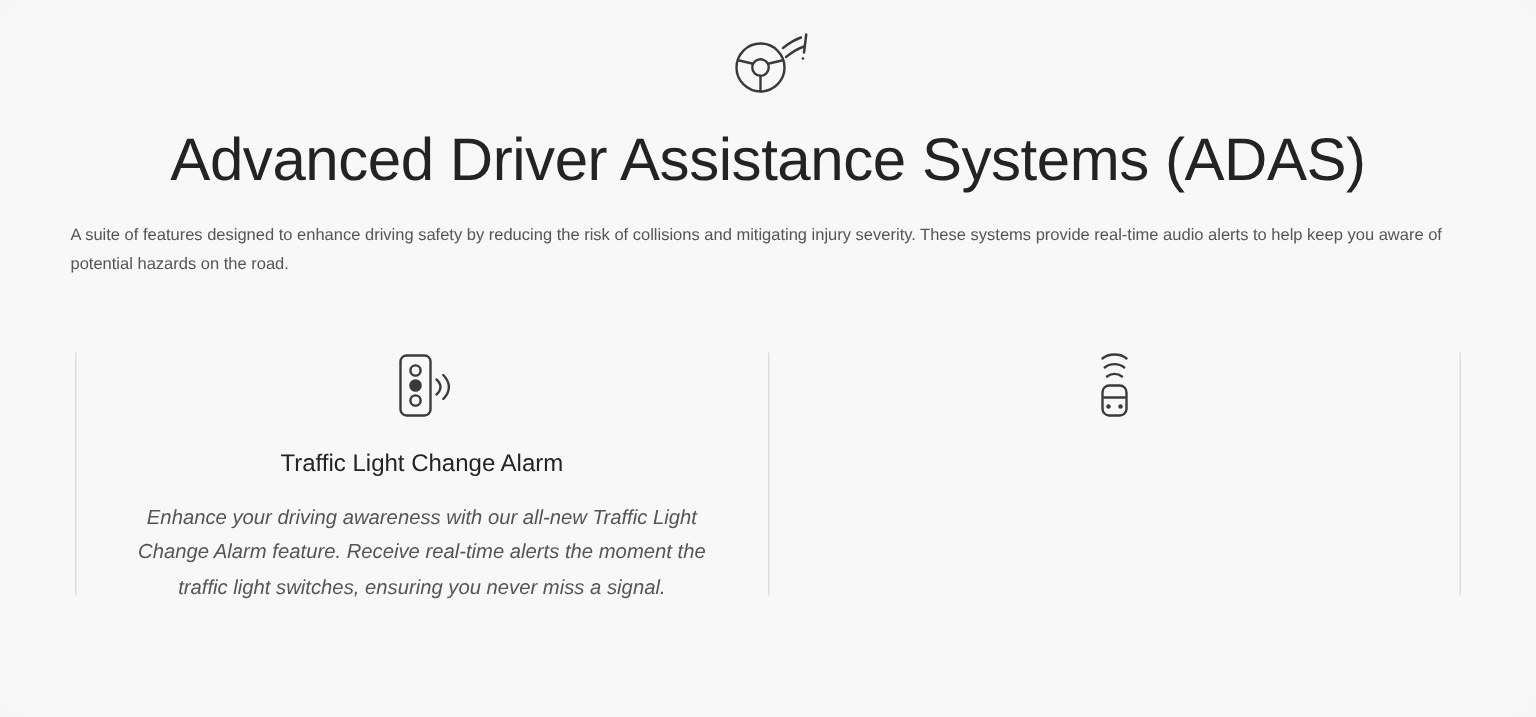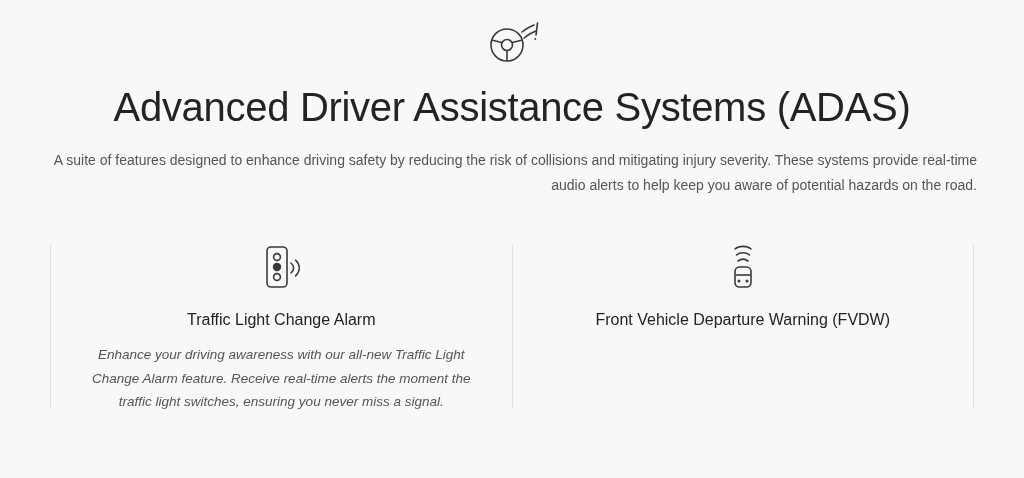--- a/index.html
+++ b/index.html
@@ -34,22 +34,22 @@
     font-weight: 400;
     letter-spacing: -0.3px;
     color: #232323;
     text-align: center;
     line-height: 1.15;
     margin-top: 8px;
   }
   .hero-sub {
     margin-top: 18px;
     width: 930px;
-    text-align: right;
-    font-size: 14px;
+    text-align: left;
+    font-size: 11px;
     line-height: 1.75;
     color: #555;
   }
   .cards {
     margin-top: 42px;
     width: 924px;
     display: flex;
     align-items: stretch;
     justify-content: center;
   }
@@ -140,19 +140,18 @@
         <svg width="56" height="52" viewBox="0 0 56 52" fill="none" stroke="#3a3a3a" stroke-width="1.6">
           <path d="M20 8 C24 4.5 32 4.5 36 8" stroke-linecap="round"></path>
           <path d="M21.5 14 C25 11 31 11 34.5 14" stroke-linecap="round"></path>
           <path d="M23 20 C26 17.8 30 17.8 33 20" stroke-linecap="round"></path>
           <rect x="20" y="26" width="16" height="20" rx="4.5"></rect>
           <line x1="20.5" y1="34" x2="35.5" y2="34"></line>
           <circle cx="24" cy="40" r="1.5" fill="#3a3a3a" stroke="none"></circle>
           <circle cx="32" cy="40" r="1.5" fill="#3a3a3a" stroke="none"></circle>
         </svg>
       </div>
-      <h2 class="card-title">Front Vehicle Departure Warning (FVDW)</h2>
     </div>
 
     <div class="divider-right"></div>
 
   </div>
 </div>
 
 </body></html>

